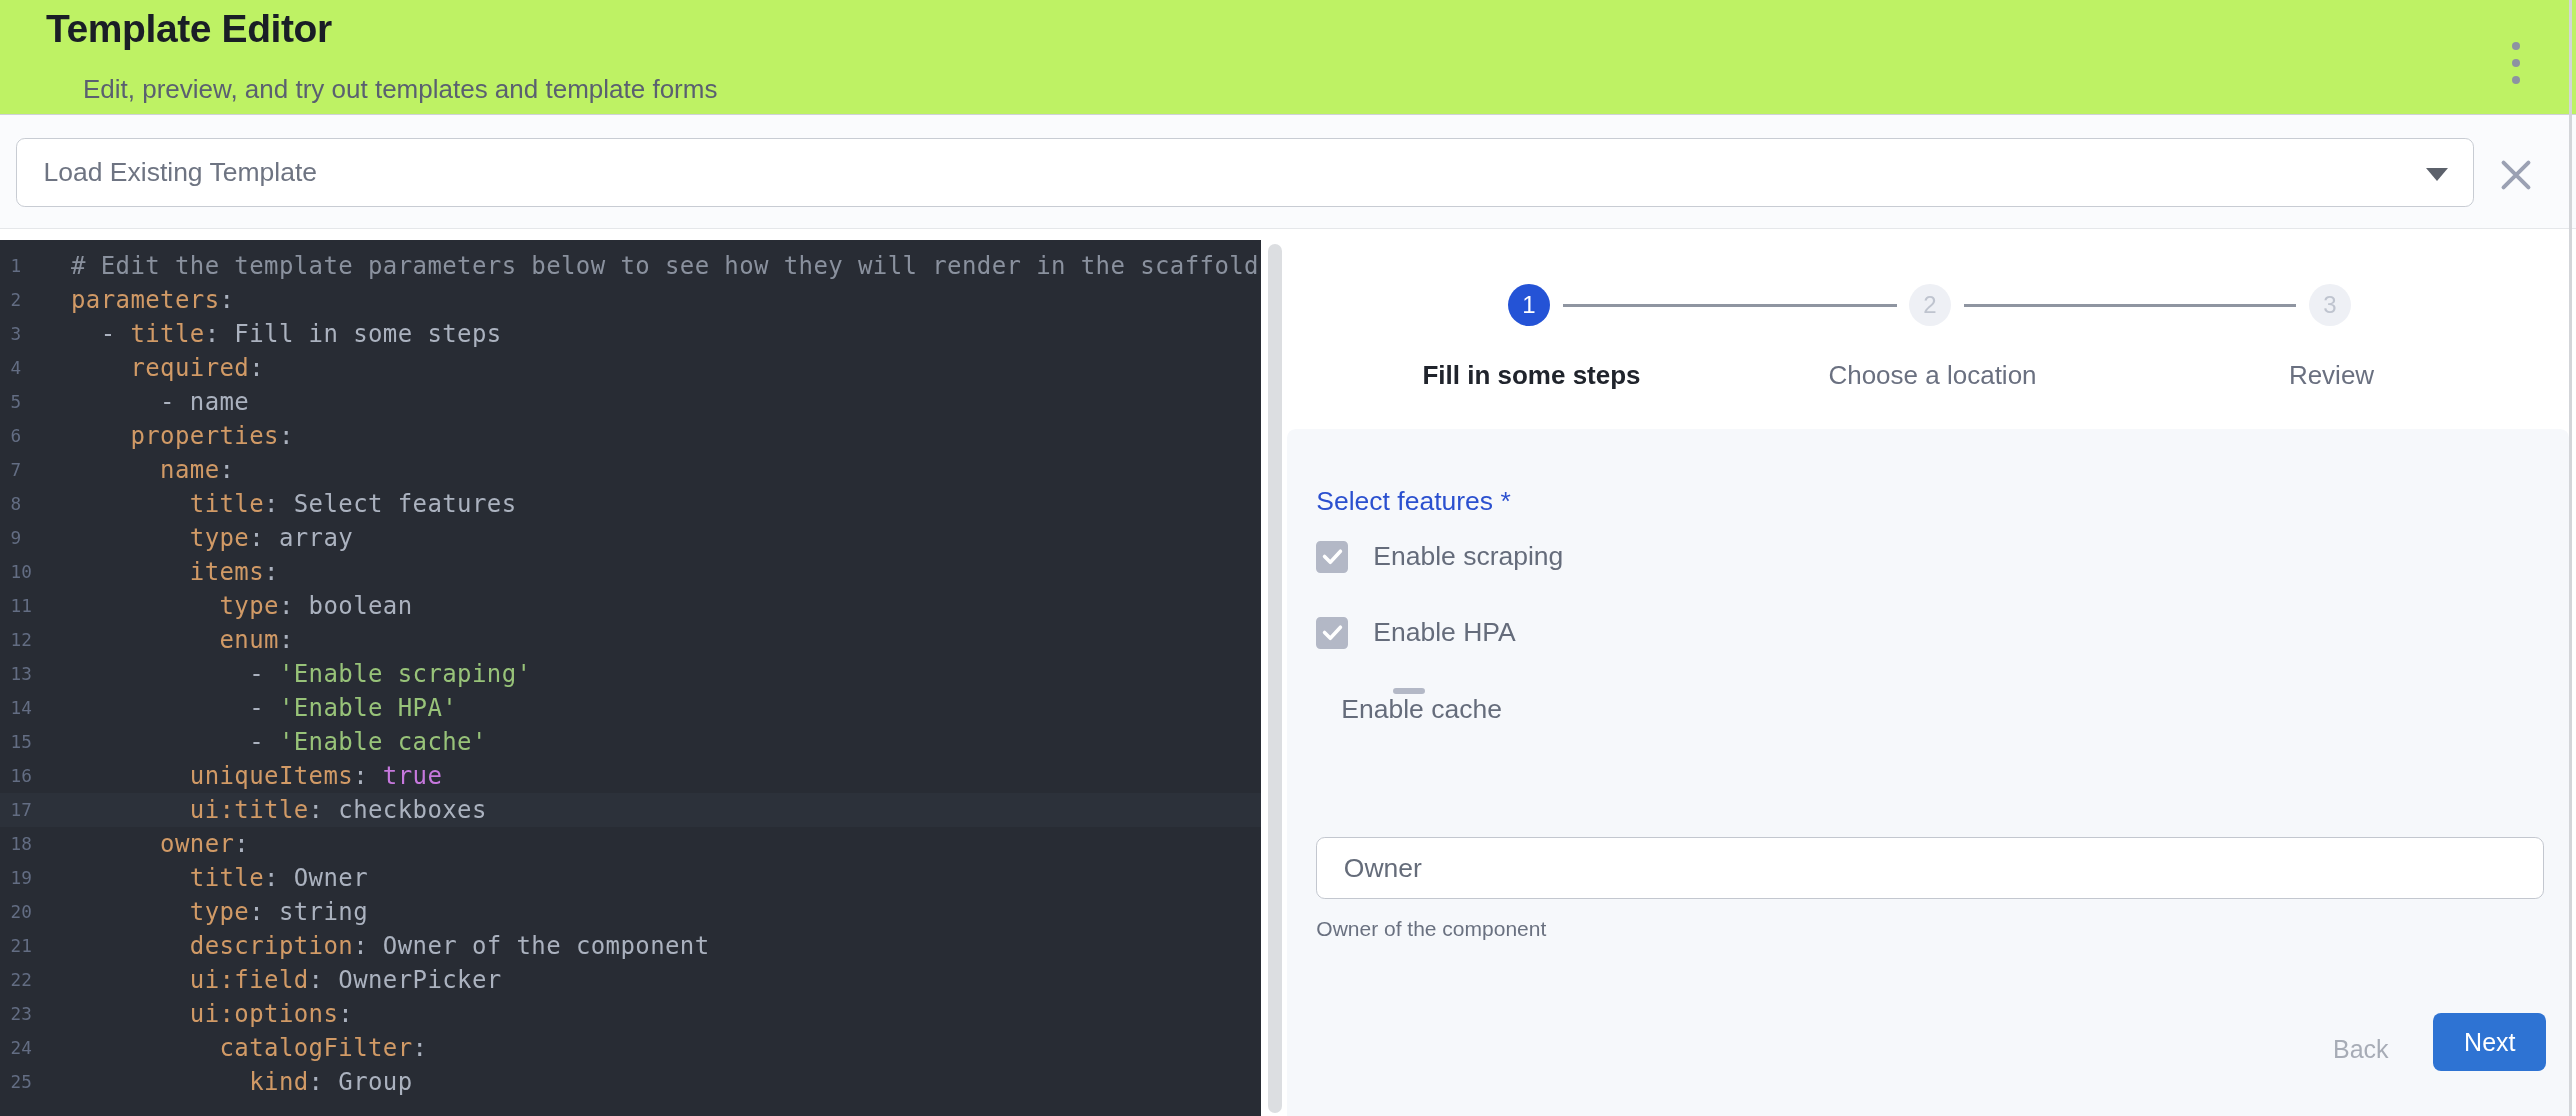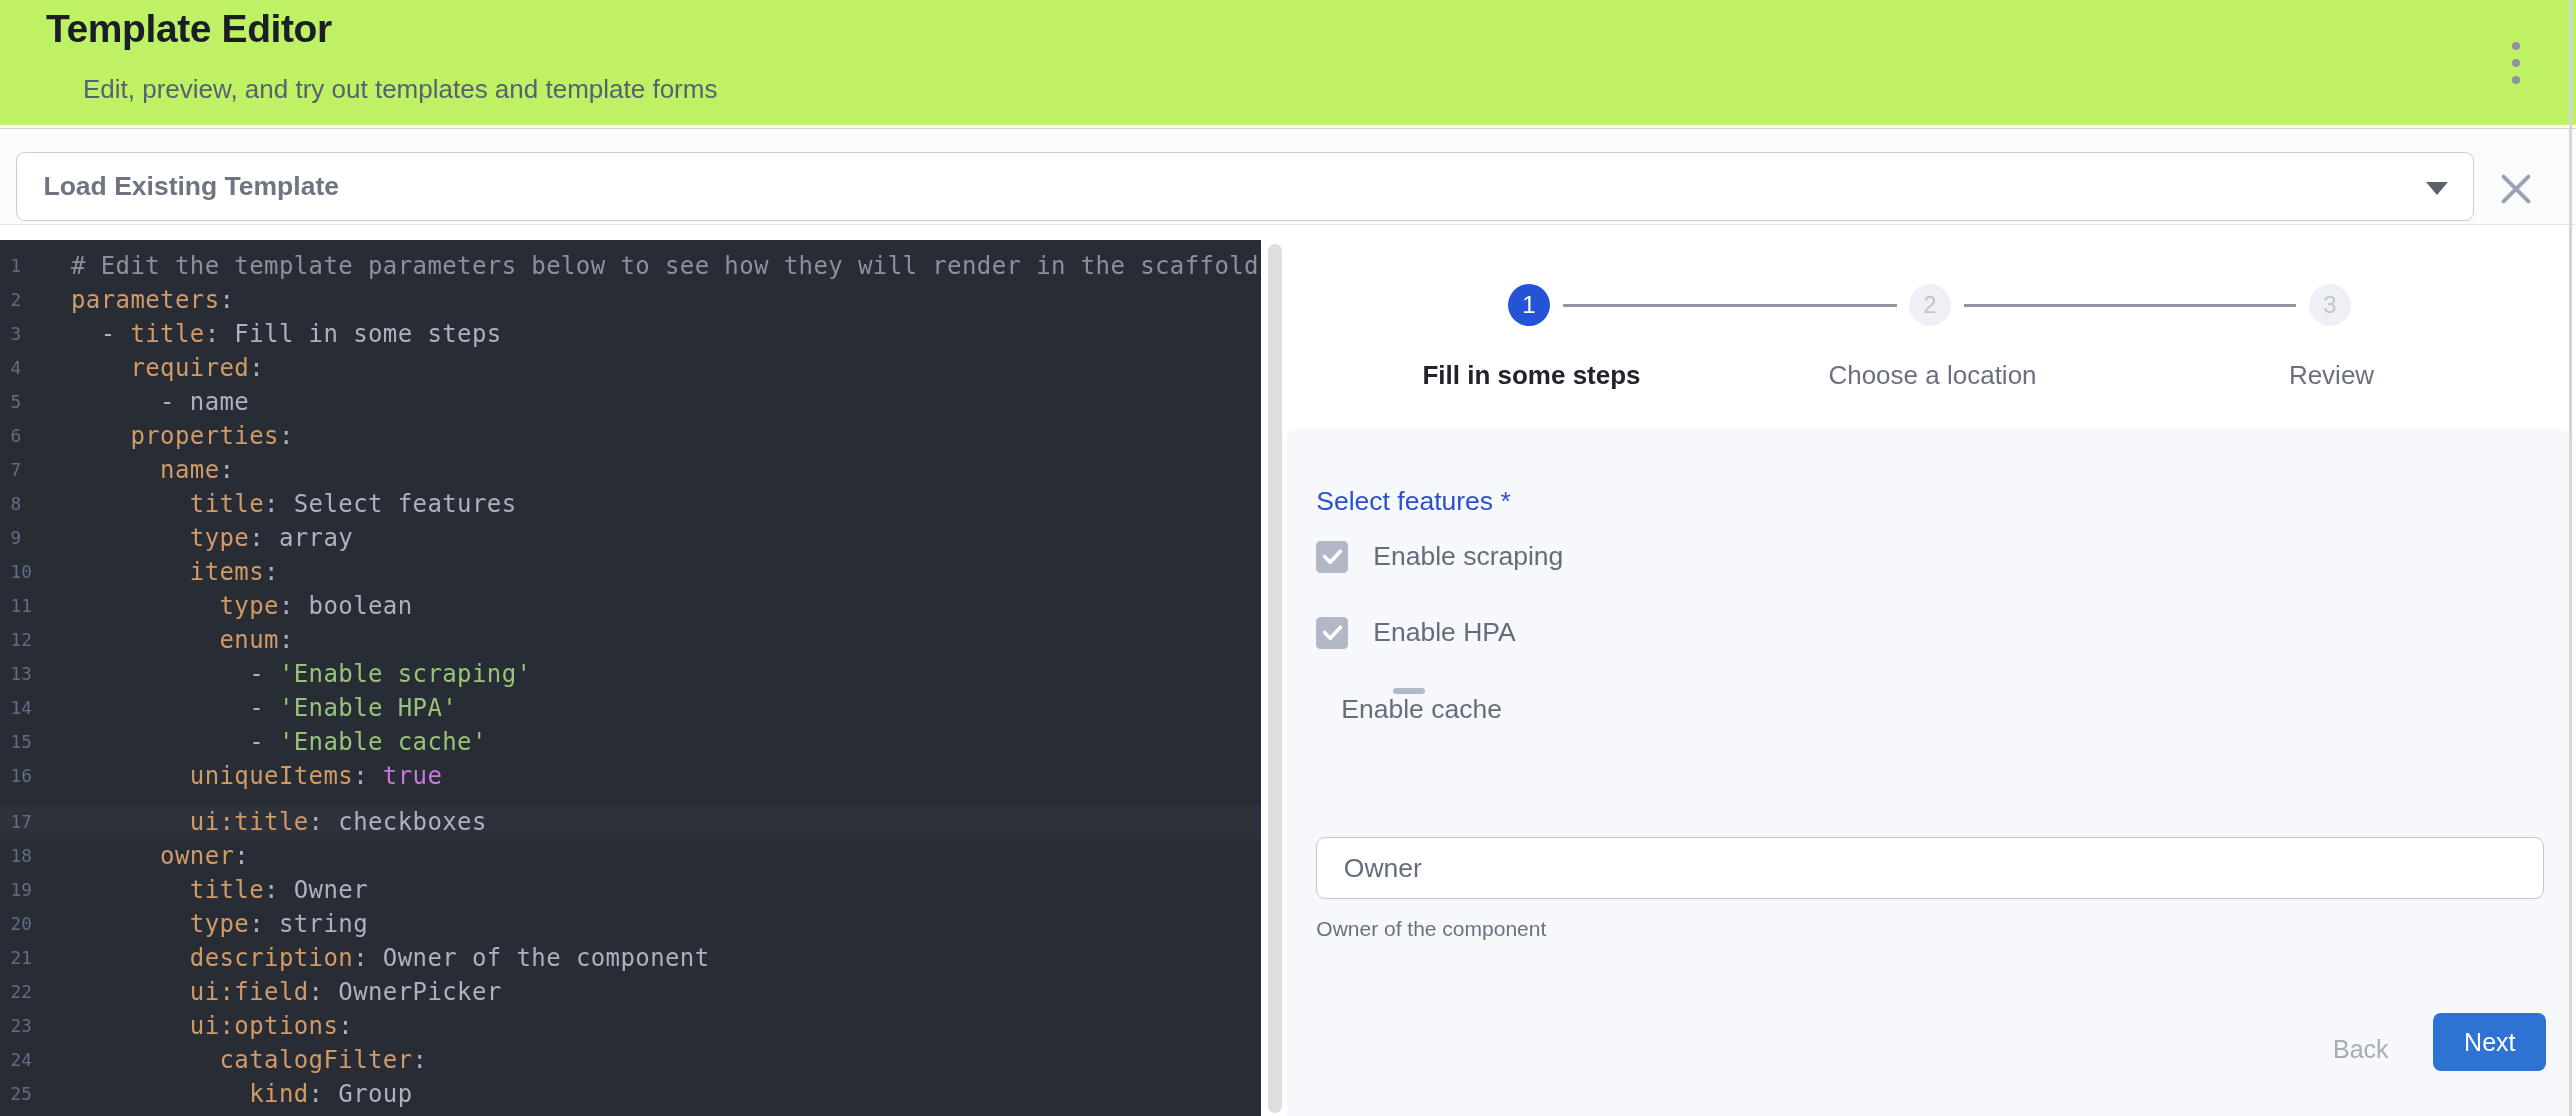--- a/index.html
+++ b/index.html
@@ -9,39 +9,39 @@
   
   .header { position:absolute; left:0; top:0; width:2576px; height:125px; background:#bef264; }
   .page-title { position:absolute; left:46px; top:7px; font-size:39px; font-weight:700;
                 color:#1a1e26; letter-spacing:-0.4px; }
   .page-subtitle { position:absolute; left:46px; top:74px; font-size:26px; color:#5a6070;margin-left:37px; }
   .kebab { position:absolute; left:2503px; top:42px; width:26.5px; height:42px; cursor:pointer;
            display:flex; flex-direction:column; align-items:center; justify-content:space-between; }
   .kebab i { width:8px; height:8px; border-radius:50%; background:#8d93a2; }
 
   
-  .toolbar { position:absolute; left:0; top:128px; width:2576px; height:97px;
-             background:#fafbfd; border-top:1.8px solid #cfd2d7; border-bottom:0.9px solid #e5e7ea;font-weight:bold; }
+  .toolbar { position:absolute; left:0; top:114px; width:2576px; height:115px;
+             background:#fafbfd; border-top:1.8px solid #cfd2d7; border-bottom:0.9px solid #e5e7ea; }
   .select { position:absolute; left:16px; top:23px; width:2458px; height:69px; background:#ffffff;
             border:1.8px solid #c8ccd3; border-radius:8.8px; display:flex; align-items:center; }
   .select-placeholder { margin-left:26.5px; font-size:26.5px; color:#6e7482; }
   .select-arrow { position:absolute; right:25px; top:29px; width:0; height:0;
                   border-left:11.5px solid transparent; border-right:11.5px solid transparent;
                   border-top:13.3px solid #5c616b; }
   .close-x { position:absolute; left:2500px; top:44px; width:32px; height:32px; cursor:pointer; }
   .close-x svg { width:32px; height:32px; }
 
   
   .content { position:absolute; left:0; top:240px; width:2576px; height:876px; }
 
   
   .editor { position:absolute; left:0; top:0; width:1261px; height:876px; background:#282c34;
             overflow:hidden; padding-top:8.8px; }
   .cm-line { display:flex; height:34px; line-height:34px; white-space:pre; }
-  .cm-line.active { background:#2c313a;margin-top:12px; }
+  .cm-line.active { background:#2c313a; }
   .ln { flex:0 0 71px; padding-left:10.6px; font-family:"DejaVu Sans Mono", monospace;
         font-size:17.7px; color:#636d83; }
   .code { font-family:"DejaVu Sans Mono", monospace; font-size:24px; letter-spacing:0.4px; }
   .tok-c { color:#8a919e; }
   .tok-k { color:#d19a66; }
   .tok-p { color:#abb2bf; }
   .tok-v { color:#abb2bf; }
   .tok-s { color:#98c379; }
   .tok-b { color:#c678dd; }
 

